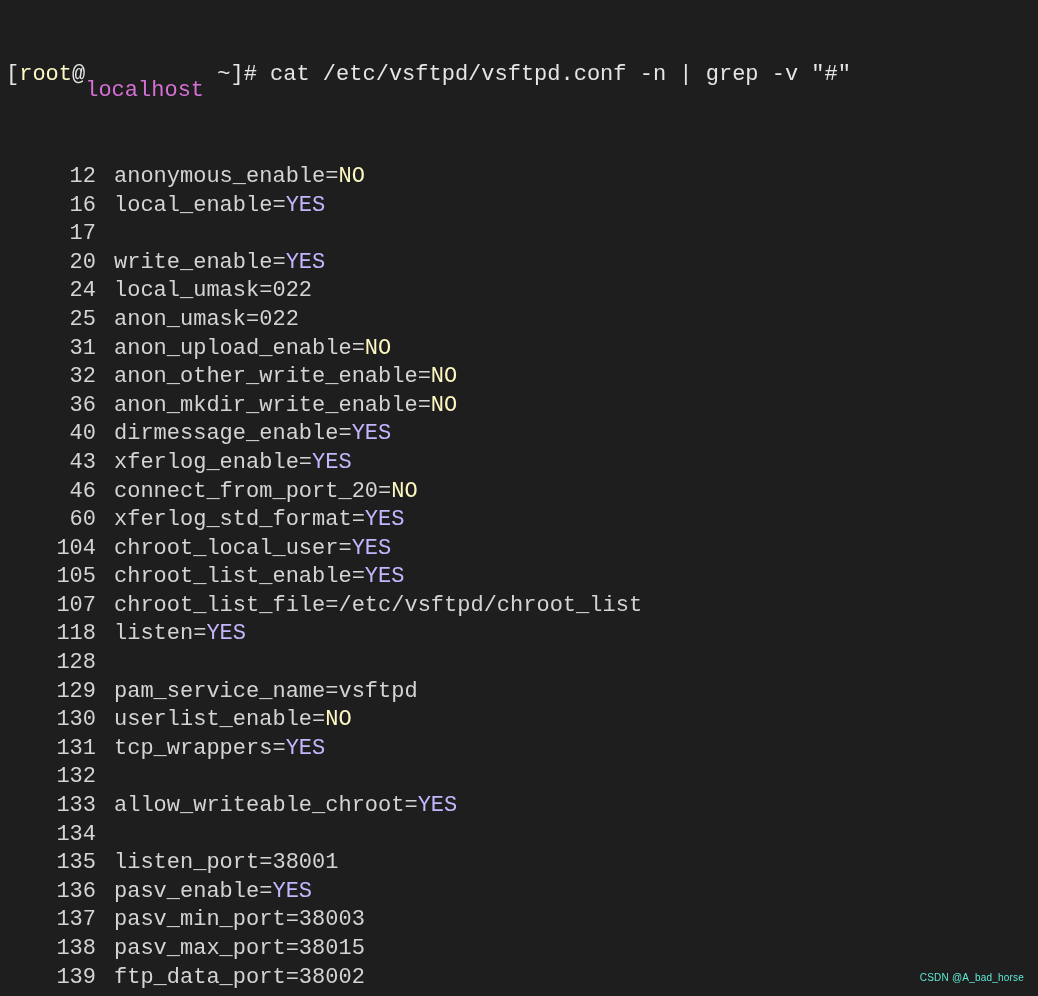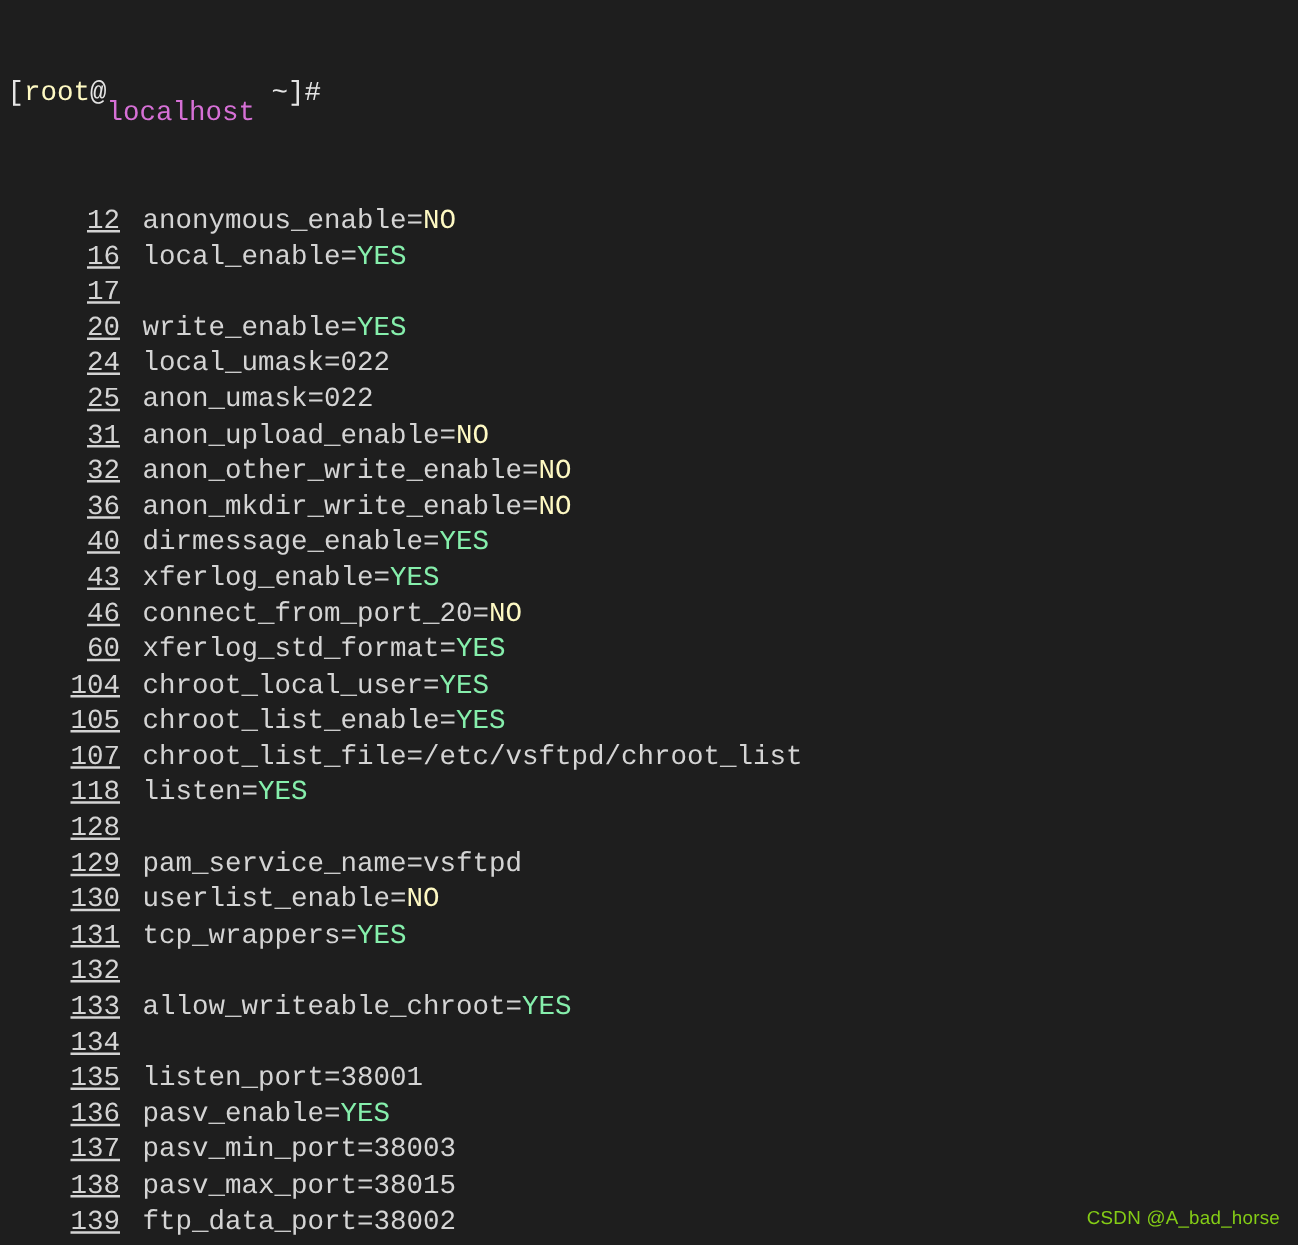--- a/index.html
+++ b/index.html
@@ -1,31 +1,31 @@
 <!DOCTYPE html>
 <html><head>
 <meta charset="utf-8">
 <style>
   html,body{margin:0;padding:0;background:#1e1e1e;color:#d4d4d4;
     font-family:"Consolas","Menlo","Monaco","Liberation Mono",monospace;
     font-size:22px;line-height:1.3;width:1038px;height:996px;overflow:hidden;}
   .term{padding:4px 6px;white-space:pre;}
   .row{display:flex;}
-  .ln{width:90px;text-align:right;color:#d4d4d4;padding-right:18px;text-decoration:underline;}
+  .ln{width:90px;text-align:right;color:#d4d4d4;padding-right:18px;}
   .txt{color:#d4d4d4;text-align:center;}
   .red{color:#fef9c3;}
-  .green{color:#86efac;}
+  .green{color:#c4b5fd;}
   .mag{color:#d670d6;margin-top:16px;}
   .white{color:#e5e5e5;}
-  .watermark{position:fixed;right:14px;bottom:12px;color:#84cc16;
-    font-size:15px;font-family:sans-serif;letter-spacing:.2px;}
+  .watermark{position:fixed;right:14px;bottom:12px;color:#5eead4;
+    font-size:10px;font-family:sans-serif;letter-spacing:.2px;}
 </style>
 </head>
 <body>
 
 <div class="term">
   <div class="row">
-    <span class="white">[</span><span class="red">root</span><span class="white">@</span><span class="mag">localhost</span><span class="white"> ~]# </span>
+    <span class="white">[</span><span class="red">root</span><span class="white">@</span><span class="mag">localhost</span><span class="white"> ~]# </span><span class="white">cat /etc/vsftpd/vsftpd.conf -n | grep -v "#"</span>
   </div>
   <div id="lines"><div class="row"><span class="ln">12</span><span><span class="txt">anonymous_enable=</span><span class="red">NO</span></span></div><div class="row"><span class="ln">16</span><span><span class="txt">local_enable=</span><span class="green">YES</span></span></div><div class="row"><span class="ln">17</span><span>&nbsp;</span></div><div class="row"><span class="ln">20</span><span><span class="txt">write_enable=</span><span class="green">YES</span></span></div><div class="row"><span class="ln">24</span><span><span class="txt">local_umask=022</span></span></div><div class="row"><span class="ln">25</span><span><span class="txt">anon_umask=022</span></span></div><div class="row"><span class="ln">31</span><span><span class="txt">anon_upload_enable=</span><span class="red">NO</span></span></div><div class="row"><span class="ln">32</span><span><span class="txt">anon_other_write_enable=</span><span class="red">NO</span></span></div><div class="row"><span class="ln">36</span><span><span class="txt">anon_mkdir_write_enable=</span><span class="red">NO</span></span></div><div class="row"><span class="ln">40</span><span><span class="txt">dirmessage_enable=</span><span class="green">YES</span></span></div><div class="row"><span class="ln">43</span><span><span class="txt">xferlog_enable=</span><span class="green">YES</span></span></div><div class="row"><span class="ln">46</span><span><span class="txt">connect_from_port_20=</span><span class="red">NO</span></span></div><div class="row"><span class="ln">60</span><span><span class="txt">xferlog_std_format=</span><span class="green">YES</span></span></div><div class="row"><span class="ln">104</span><span><span class="txt">chroot_local_user=</span><span class="green">YES</span></span></div><div class="row"><span class="ln">105</span><span><span class="txt">chroot_list_enable=</span><span class="green">YES</span></span></div><div class="row"><span class="ln">107</span><span><span class="txt">chroot_list_file=/etc/vsftpd/chroot_list</span></span></div><div class="row"><span class="ln">118</span><span><span class="txt">listen=</span><span class="green">YES</span></span></div><div class="row"><span class="ln">128</span><span>&nbsp;</span></div><div class="row"><span class="ln">129</span><span><span class="txt">pam_service_name=vsftpd</span></span></div><div class="row"><span class="ln">130</span><span><span class="txt">userlist_enable=</span><span class="red">NO</span></span></div><div class="row"><span class="ln">131</span><span><span class="txt">tcp_wrappers=</span><span class="green">YES</span></span></div><div class="row"><span class="ln">132</span><span>&nbsp;</span></div><div class="row"><span class="ln">133</span><span><span class="txt">allow_writeable_chroot=</span><span class="green">YES</span></span></div><div class="row"><span class="ln">134</span><span>&nbsp;</span></div><div class="row"><span class="ln">135</span><span><span class="txt">listen_port=38001</span></span></div><div class="row"><span class="ln">136</span><span><span class="txt">pasv_enable=</span><span class="green">YES</span></span></div><div class="row"><span class="ln">137</span><span><span class="txt">pasv_min_port=38003</span></span></div><div class="row"><span class="ln">138</span><span><span class="txt">pasv_max_port=38015</span></span></div><div class="row"><span class="ln">139</span><span><span class="txt">ftp_data_port=38002</span></span></div><div class="row"><span class="ln">140</span><span>&nbsp;</span></div></div>
 </div>
 
 <div class="watermark">CSDN @A_bad_horse</div>
 
 </body></html>

